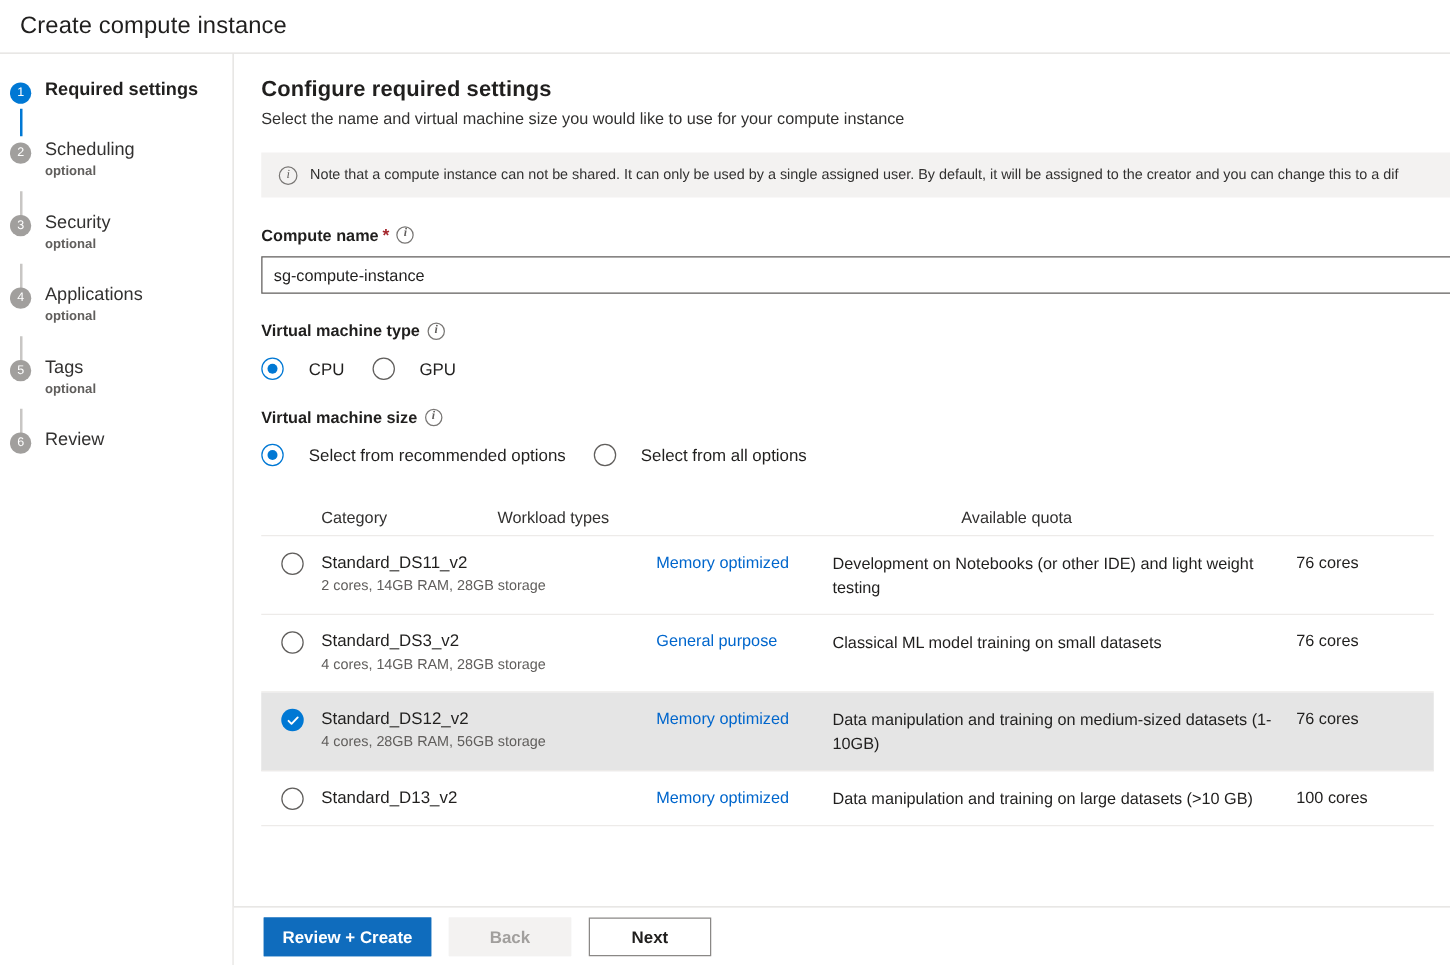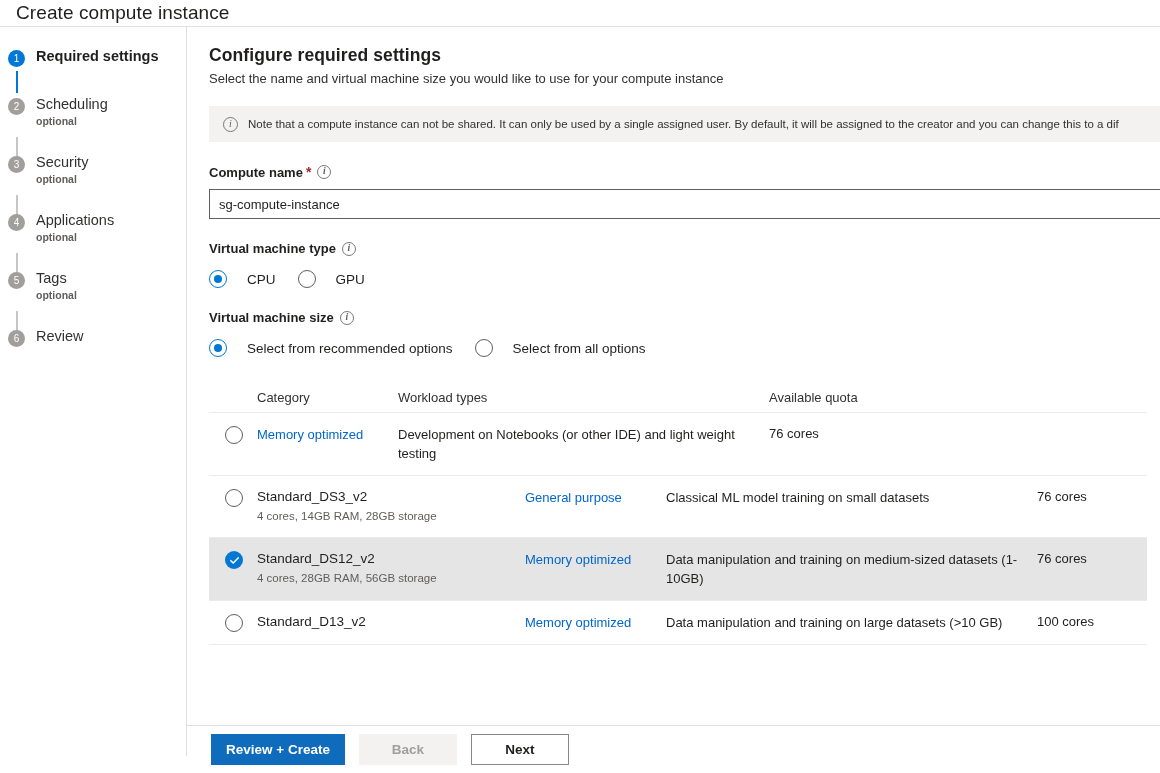--- a/index.html
+++ b/index.html
@@ -7,21 +7,21 @@
     width: 1160px; height: 773px;
     background: #ffffff;
     font-family: "Liberation Sans", sans-serif;
     color: #201f1e;
     overflow: hidden;
   }
   .page { position: relative; width: 1160px; height: 773px; }
 
   
   .titlebar {
-    height: 27px;
+    height: 43px;
     display: flex; align-items: center;
     padding: 0 16px;
     border-bottom: 1px solid #e1dfdd;
   }
   .titlebar .title { font-size: 19px; font-weight: 400; color: #201f1e; letter-spacing: .1px; }
 
   
   .body { display: flex; height: 729px; }
 
   
@@ -319,20 +319,24 @@
           <div class="c-sel"></div>
           <div class="c-cat">Category</div>
           <div class="c-work">Workload types</div>
           <div class="c-quota">Available quota</div>
         </div>
 
         <div class="trow">
           <div class="c-sel">
             <span class="rowradio"></span>
           </div>
+          <div class="c-name">
+            <div class="namemain">Standard_DS11_v2</div>
+            <div class="namesub">2 cores, 14GB RAM, 28GB storage</div>
+          </div>
           <div class="c-cat">
             <span class="catlink">Memory optimized</span>
           </div>
           <div class="c-work">
             <div class="worktext">Development on Notebooks (or other IDE) and light weight testing</div>
           </div>
           <div class="c-quota">
             <div class="quotatext">76 cores</div>
           </div>
         </div>

